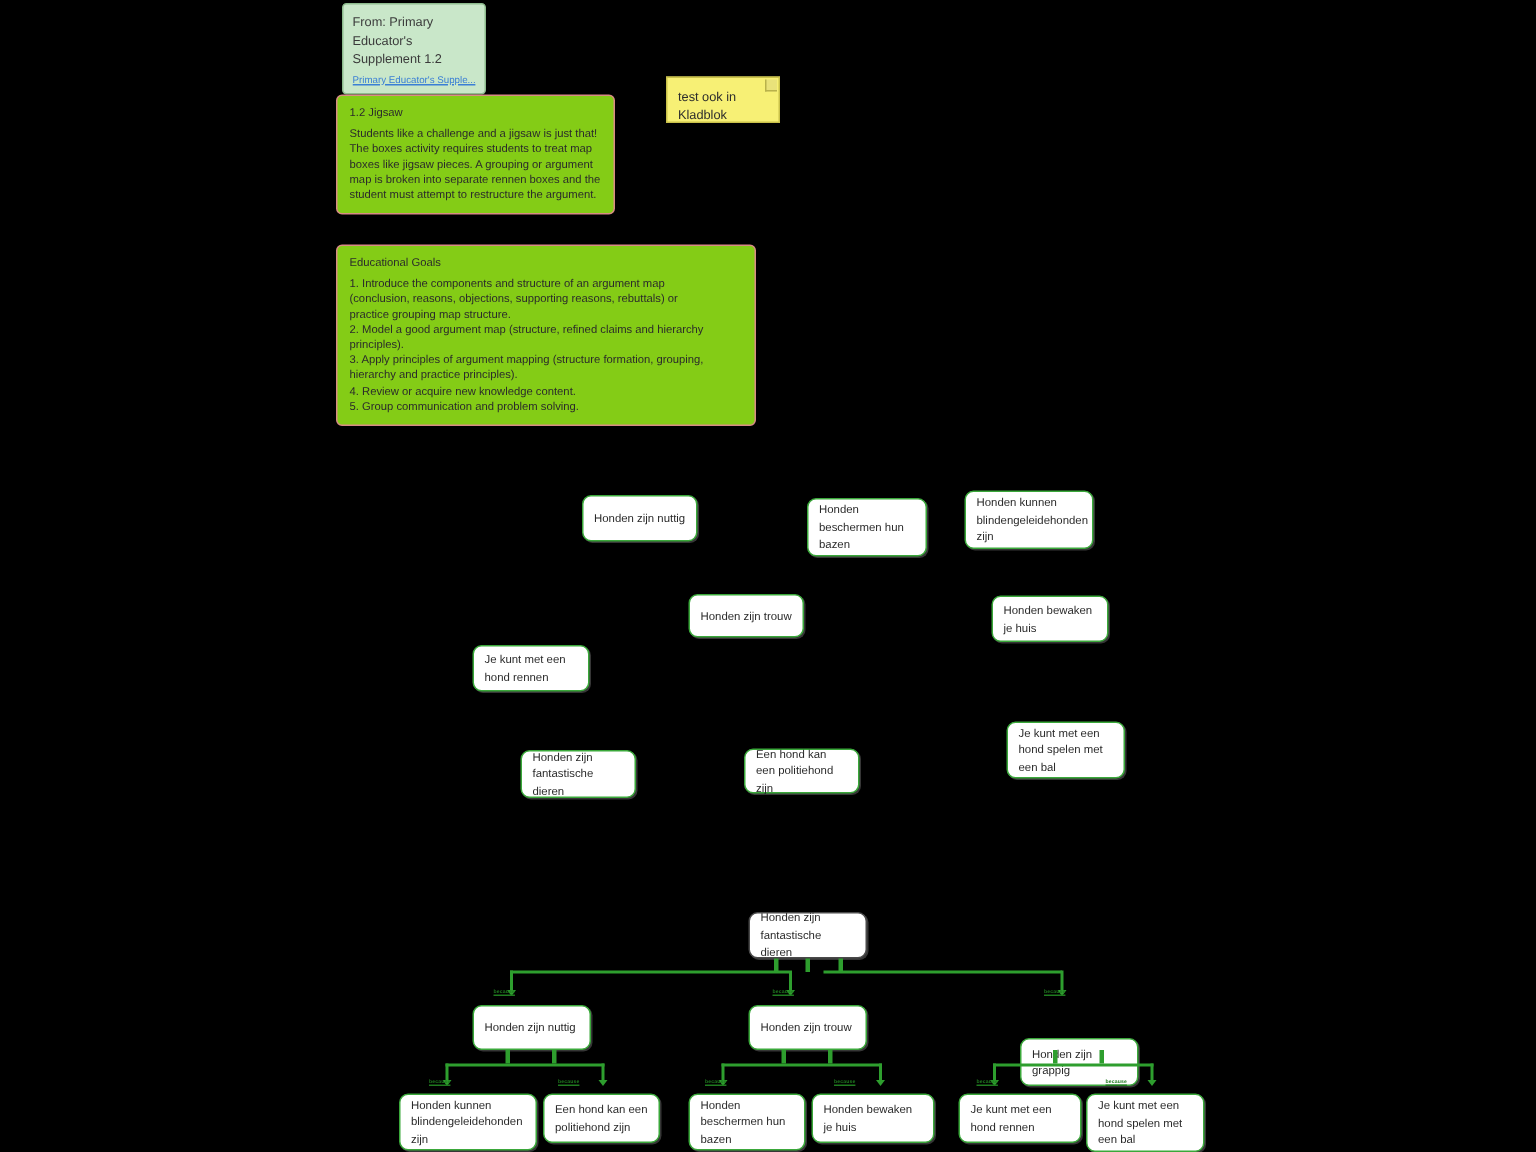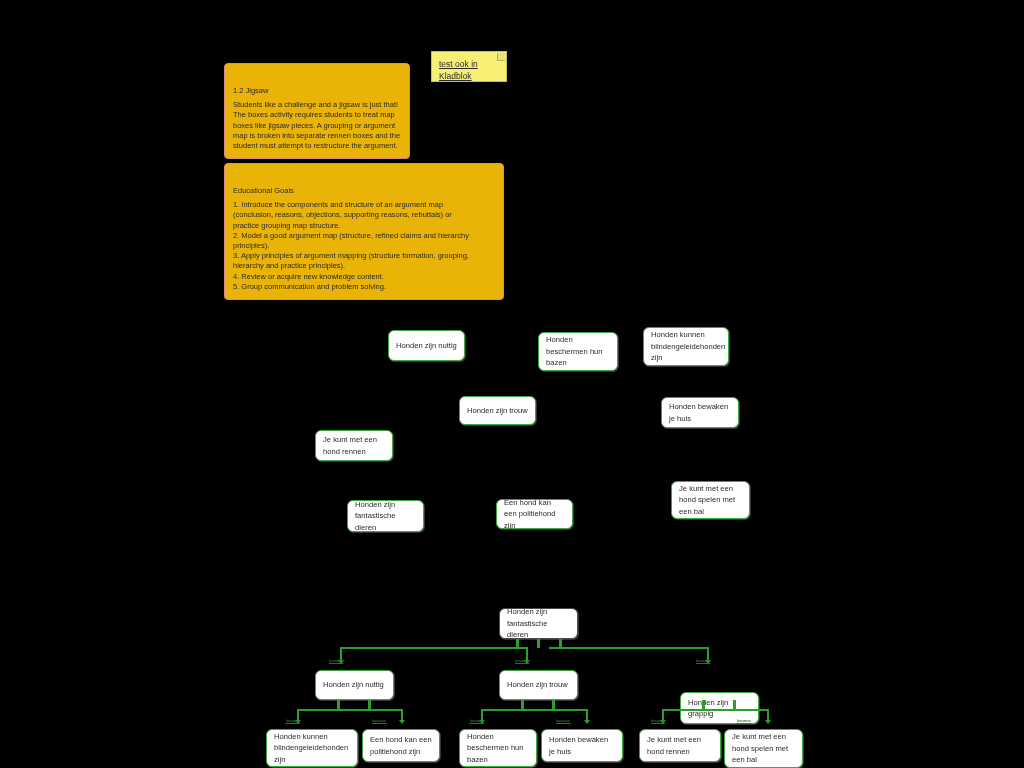--- a/index.html
+++ b/index.html
@@ -25,22 +25,22 @@
   .note-yellow{
     background:#f7f075;border:1px solid #c9c14a;
     padding:6px 7px;font-size:8.5px;line-height:12px;color:#2c2c2c;
   }
   .note-yellow .foldmark{
     position:absolute;top:1px;right:1px;width:7px;height:7px;
     background:#e9e27a;border-left:1px solid #b9b24a;border-bottom:1px solid #b9b24a;
   }
 
   .note-pink{
-    background:#eab308;border:1px solid #d98c85;border-radius:4px;
-    padding:22px 8px 7px 8px;font-size:7.5px;line-height:10.2px;color:#2b2b2b;
+    background:#84cc16;border:1px solid #d98c85;border-radius:4px;
+    padding:6px 8px 7px 8px;font-size:7.5px;line-height:10.2px;color:#2b2b2b;
   }
   .note-pink .title{display:block;margin-bottom:4px;}
   .note-pink .ln{display:block;}
 
   
   .claim{
     position:absolute;box-sizing:border-box;background:#ffffff;
     border:1.6px solid #3aa83a;border-radius:6px;
     font-size:7.6px;line-height:11.5px;color:#2a2a2a;
     padding:6px 7px;display:flex;align-items:center;
@@ -66,22 +66,28 @@
     position:absolute;color:#1f7a1f;font-size:3.4px;line-height:4px;
     text-decoration:underline;letter-spacing:.1px;white-space:nowrap;
     font-weight:bold;
   }
 </style>
 </head>
 <body>
 
 <div class="canvas">
 
-
-  <div class="note note-yellow" style="left:431px;top:51px;width:76px;height:31px;text-decoration:underline;">
+  <div class="note note-green" style="left:228px;top:2px;width:96px;">
+    <span>From: Primary</span>
+    <span>Educator's Supplement</span>
+    <span>1.2</span>
+    <a class="link" href="#">Primary Educator's Supple...</a>
+  </div>
+
+  <div class="note note-yellow" style="left:444px;top:51px;width:76px;height:31px;">
     <i class="foldmark"></i>
     <span>test ook in</span>
     <span>Kladblok</span>
   </div>
 
   <div class="note note-pink" style="left:224px;top:63px;width:186px;">
     <span class="title">1.2 Jigsaw</span>
     <span class="ln">Students like a challenge and a jigsaw is just that!</span>
     <span class="ln">The boxes activity requires students to treat map</span>
     <span class="ln">boxes like jigsaw pieces. A grouping or argument</span>

